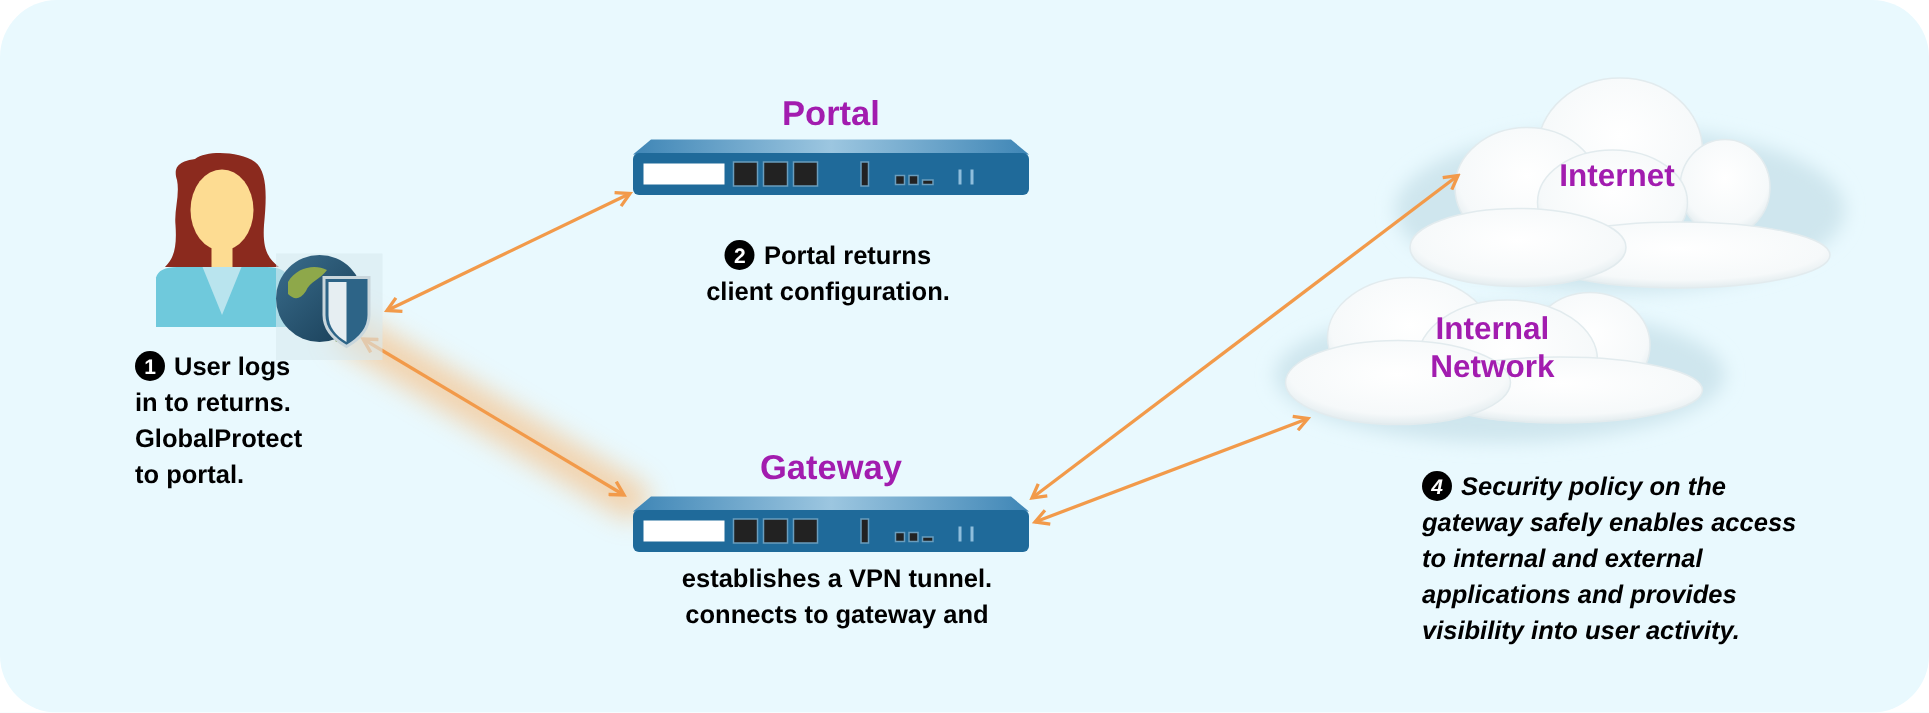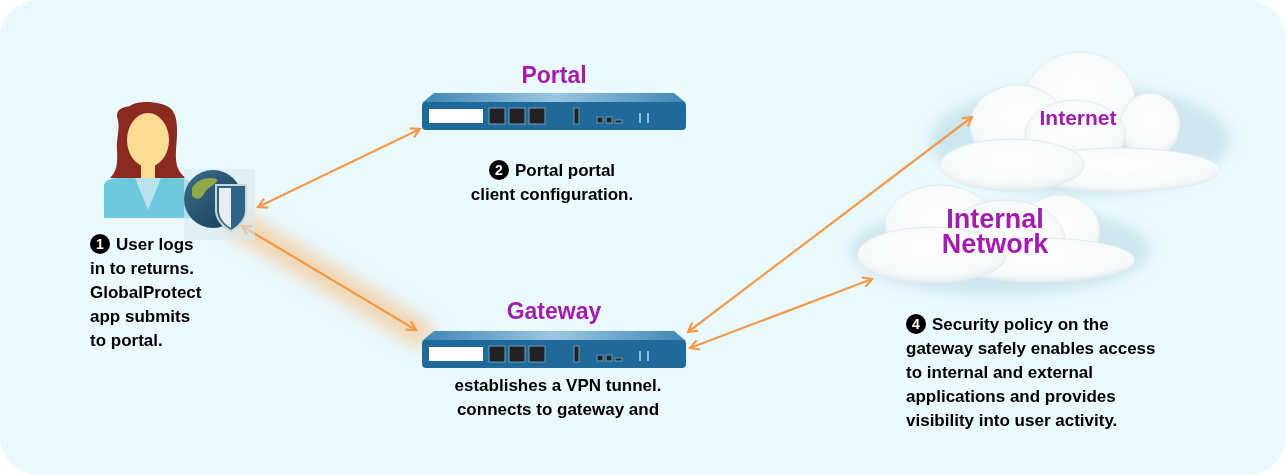--- a/index.html
+++ b/index.html
@@ -111,42 +111,41 @@
     <path d="M192,188 C198,178 210,176 218,180 C214,186 206,188 204,194 C200,200 196,200 192,196 Z" fill="#8ea84a"></path>
     <path d="M220,218 C226,214 232,216 236,210 C238,218 232,226 224,228 Z" fill="#7d9c44"></path>
     <path d="M216,185 L246,185 L246,210 C246,220 238,227 231,231 C224,227 216,220 216,210 Z" fill="#2d6487" stroke="#c9d6dc" stroke-width="2"></path>
     <path d="M219,188 L231,188 L231,228 C224,224 219,218 219,210 Z" fill="#e6eef2"></path>
   </g>
 </svg>
 
 <div class="lbl" style="left:494px; top:62px; width:120px; font-size:23px;">Portal</div>
 <div class="lbl" style="left:484px; top:298px; width:140px; font-size:23px;">Gateway</div>
 <div class="lbl" style="left:1018px; top:106px; width:120px; font-size:21px;">Internet</div>
-<div class="lbl" style="left:930px; top:207px; width:130px; font-size:27px; line-height:25px;">
+<div class="lbl" style="left:930px; top:207px; width:130px; font-size:21px; line-height:25px;">
   <div>Internal</div>
   <div>Network</div>
 </div>
 
 <div class="cap" style="left:90px; top:233px;">
   <div><span class="num">1</span><span>User logs</span></div>
   <div>in to returns.</div>
   <div>GlobalProtect</div>
-  <div>app submits</div>
   <div>to portal.</div>
 </div>
 
 <div class="cap" style="left:462px; top:159px; text-align:center; width:180px;">
-  <div><span class="num">2</span><span>Portal portal</span></div>
+  <div><span class="num">2</span><span>Portal returns</span></div>
   <div>client configuration.</div>
 </div>
 
 <div class="cap" style="left:444px; top:374px; text-align:center; width:228px;">
   <div>establishes a VPN tunnel.</div>
   <div>connects to gateway and</div>
 </div>
 
-<div class="cap" style="left:906px; top:313px;">
+<div class="cap" style="left:948px; top:313px;font-style:italic;">
   <div><span class="num">4</span><span>Security policy on the</span></div>
   <div>gateway safely enables access</div>
   <div>to internal and external</div>
   <div>applications and provides</div>
   <div>visibility into user activity.</div>
 </div>
 
 </body></html>

